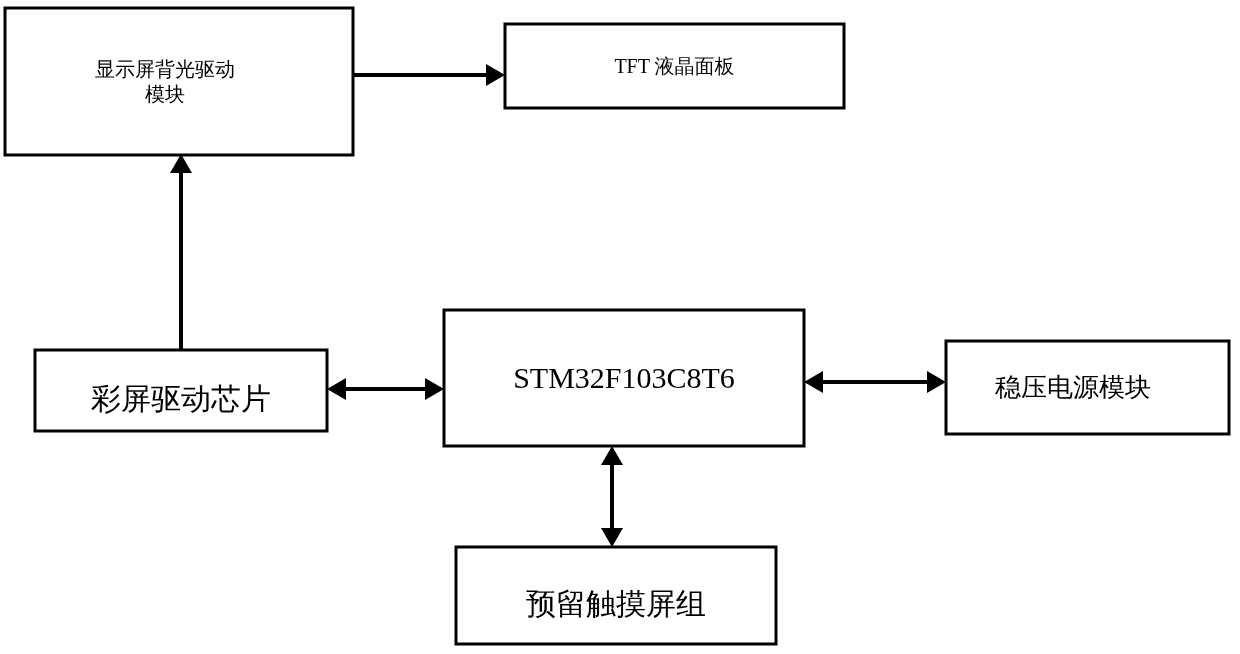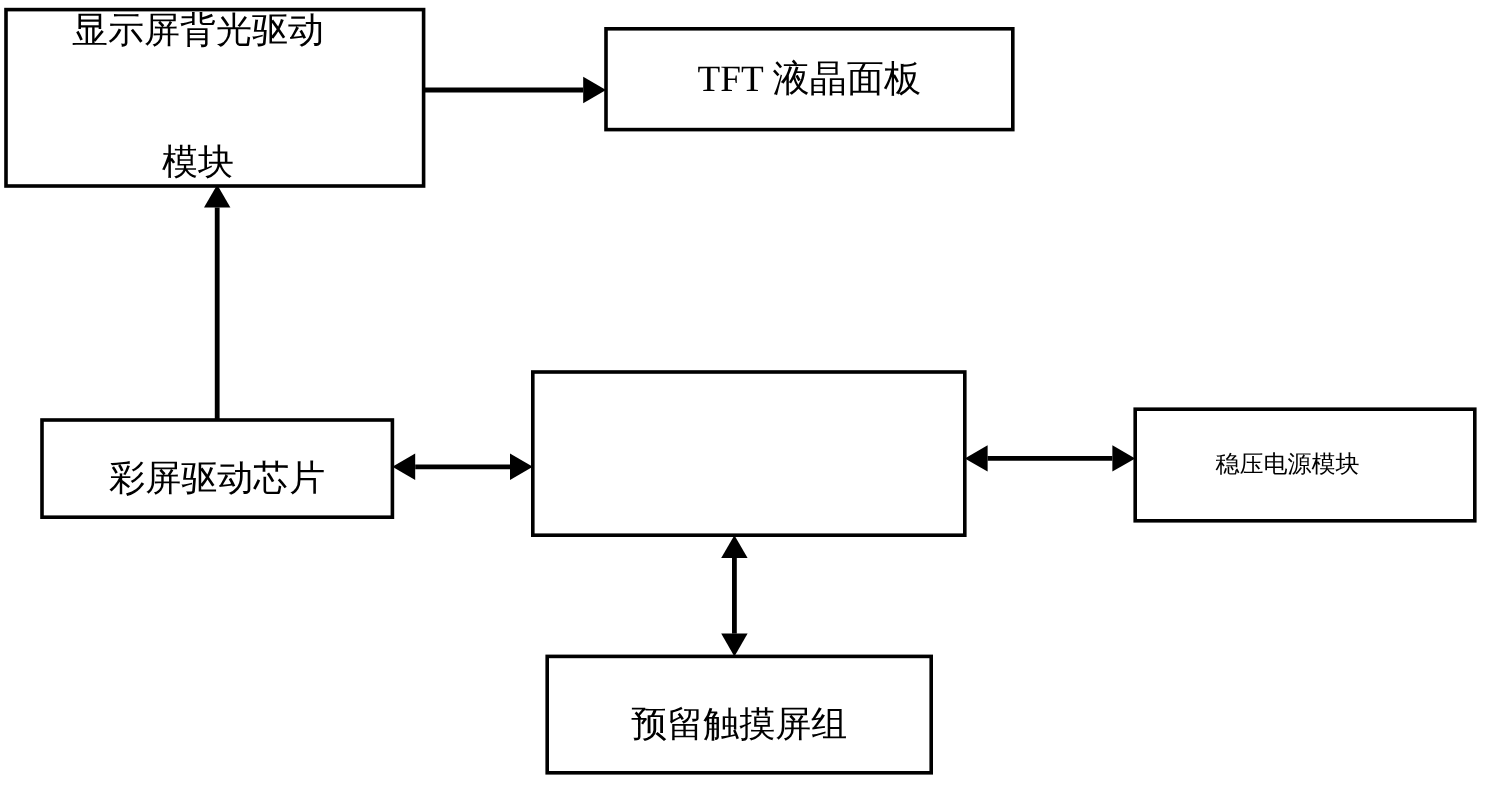--- a/index.html
+++ b/index.html
@@ -89,20 +89,20 @@
           <polygon points="804,382,823,371,823,393" class="conn-head"></polygon>
         </g>
         <g>
           <line y1="465" y2="528" x1="612" x2="612" class="conn-line"></line>
           <polygon points="612,547,601,528,623,528" class="conn-head"></polygon>
           <polygon points="612,446,601,465,623,465" class="conn-head"></polygon>
         </g>
       </g>
   </svg>
   <div id="labels-layer">
-      <div class="node-label" style="left: 5px; top: 8px; width: 320px; height: 147px; font-size: 30px; justify-content: space-between;"><span class="line">显示屏背光驱动</span><span class="line">模块</span></div>
-      <div class="node-label" style="left: 505px; top: 24px; width: 339px; height: 84px; font-size: 31px;"><span class="line">TFT 液晶面板</span></div>
+      <div class="node-label" style="left: 5px; top: 8px; width: 320px; height: 147px; font-size: 20px;"><span class="line">显示屏背光驱动</span><span class="line">模块</span></div>
+      <div class="node-label" style="left: 505px; top: 24px; width: 339px; height: 84px; font-size: 20px;"><span class="line">TFT 液晶面板</span></div>
       <div class="node-label" style="left: 35px; top: 350px; width: 292px; height: 99px; font-size: 30px;"><span class="line">彩屏驱动芯片</span></div>
-      <div class="node-label" style="left: 444px; top: 310px; width: 360px; height: 136px; font-size: 30px;"></div>
-      <div class="node-label" style="left: 946px; top: 341px; width: 254px; height: 93px; font-size: 20px;"><span class="line">稳压电源模块</span></div>
+      <div class="node-label" style="left: 444px; top: 310px; width: 360px; height: 136px; font-size: 30px;"><span class="line">STM32F103C8T6</span></div>
+      <div class="node-label" style="left: 946px; top: 341px; width: 254px; height: 93px; font-size: 26px;"><span class="line">稳压电源模块</span></div>
       <div class="node-label" style="left: 456px; top: 547px; width: 320px; height: 114px; font-size: 30px;"><span class="line">预留触摸屏组</span></div>
     </div>
 </div>
 
 </body></html>

